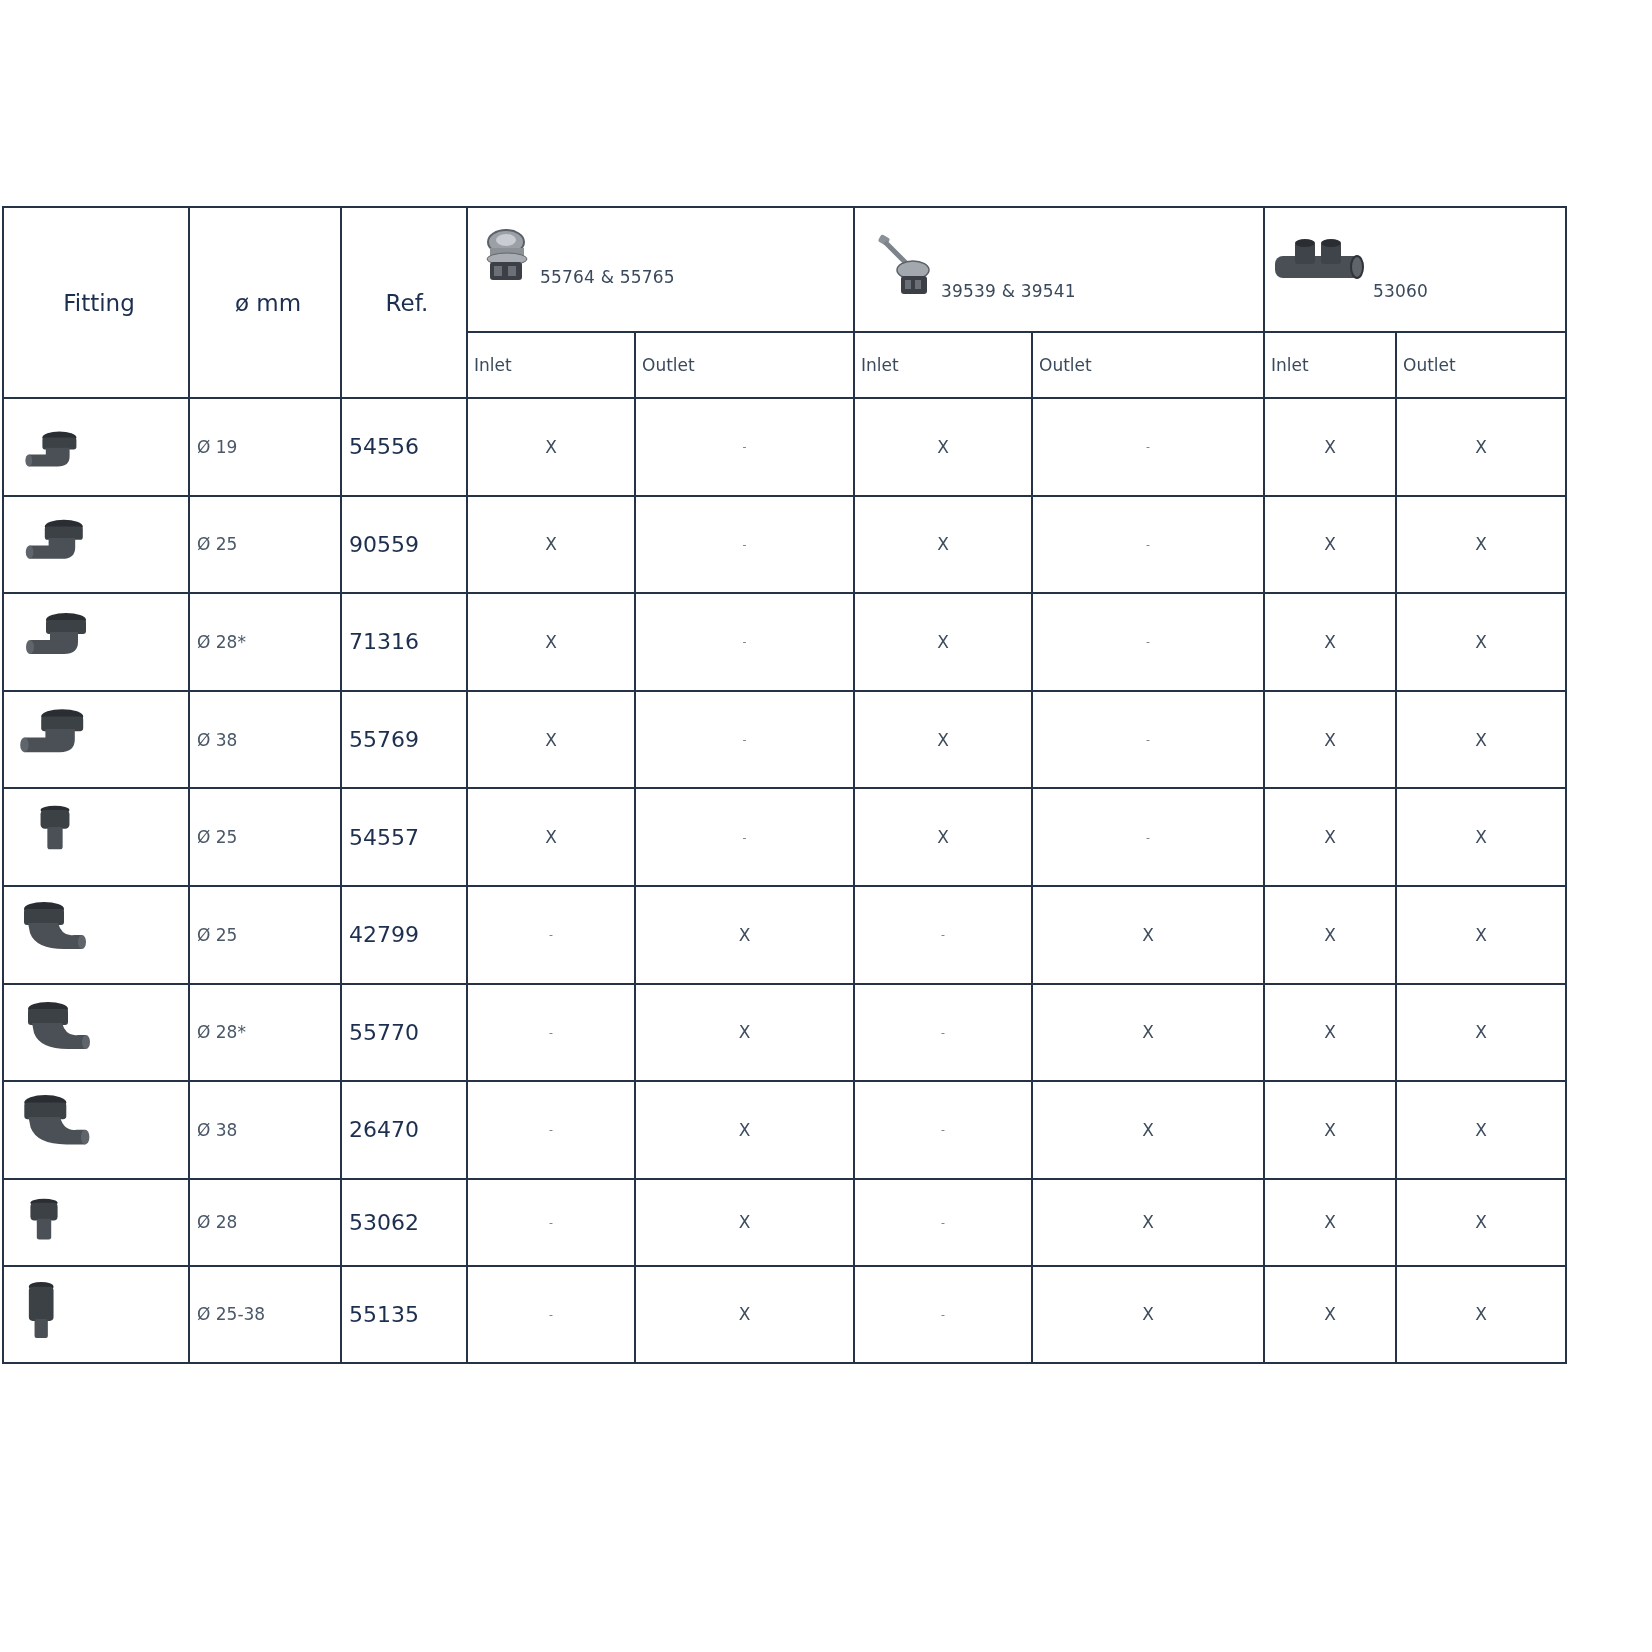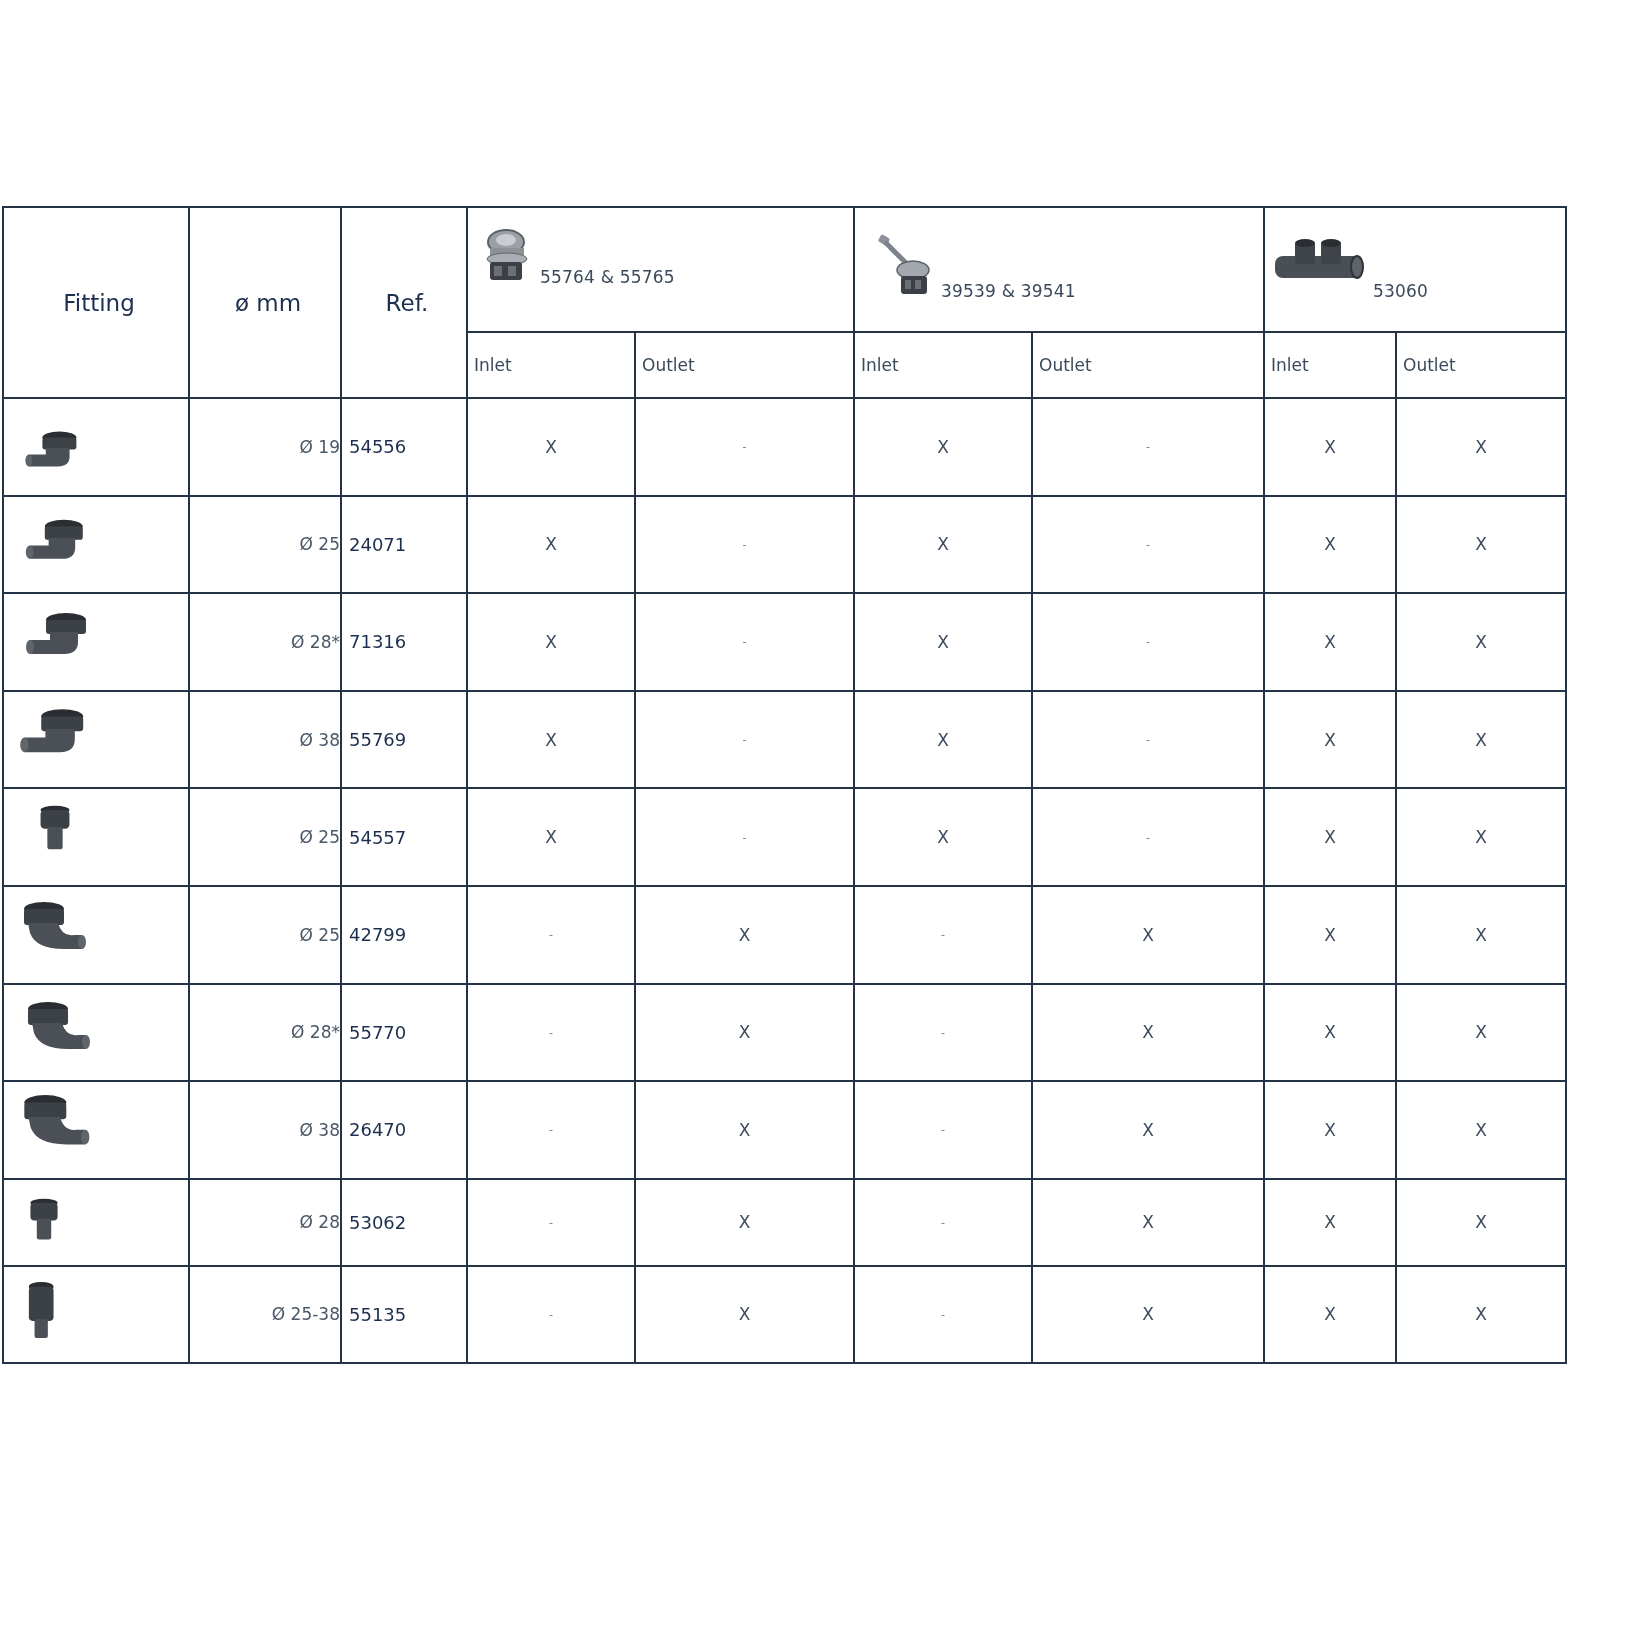--- a/index.html
+++ b/index.html
@@ -53,29 +53,29 @@
   }
   .sub-hdr {
     text-align: left;
     padding-left: 6px !important;
     font-size: 17px;
     color: #3a4a5c;
   }
   .cell-fitting { position: relative; }
   .fitting-img { position: absolute; }
   .cell-dia {
-    text-align: right;
+    text-align: left;
     padding-left: 7px !important;
     font-size: 17px;
     color: #4a5868;
   }
   .cell-ref {
     text-align: left;
     padding-left: 7px !important;
-    font-size: 18px;
+    font-size: 22px;
     font-weight: bold;
     color: #1d2f4f;
     margin-top: 48px;
   }
   .cell-mark {
     text-align: center;
     font-size: 17px;
     color: #3e4c5e;
   }
   .cell-mark.dash { font-size: 11px; color: #6a7480; }
@@ -177,21 +177,21 @@
     <td class="cell-fitting">
           <span class="fitting-img" style="left: 18px; top: 20px;">
     <svg width="66.5" height="47.5" viewBox="0 0 70 50">
       <ellipse cx="44" cy="10" rx="20" ry="7" fill="#2a2e33"></ellipse>
       <rect x="24" y="10" width="40" height="14" rx="3" fill="#3c4146"></rect>
       <path d="M28 22 L56 22 L56 32 Q56 44 42 44 L8 44 L8 30 L28 30 Z" fill="#4b5056"></path>
       <ellipse cx="8" cy="37" rx="4" ry="7" fill="#5f656b"></ellipse>
     </svg></span>
         </td>
     <td class="cell-dia">Ø 25</td>
-    <td class="cell-ref">24071</td>
+    <td class="cell-ref">90559</td>
     <td class="cell-mark">X</td>
     <td class="cell-mark dash">-</td>
     <td class="cell-mark">X</td>
     <td class="cell-mark dash">-</td>
     <td class="cell-mark">X</td>
     <td class="cell-mark">X</td>
   </tr>
       <tr style="height:97.6px">
     <td class="cell-fitting">
           <span class="fitting-img" style="left: 18px; top: 16px;">

